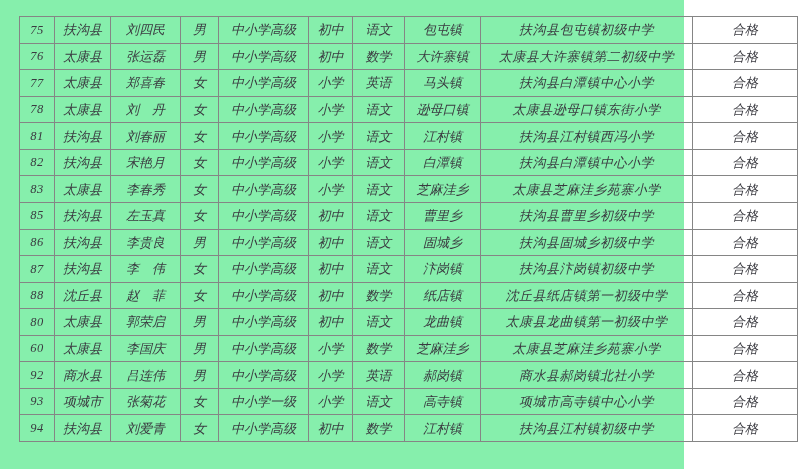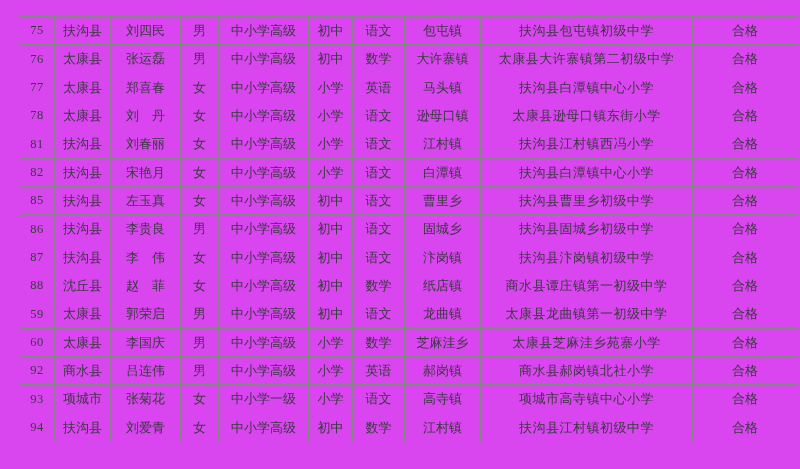--- a/index.html
+++ b/index.html
@@ -7,23 +7,24 @@
     margin: 0;
     padding: 0;
     width: 800px;
     height: 469px;
     background: #ffffff;
     overflow: hidden;
     font-family: "Liberation Serif", "DejaVu Serif", serif;
   }
   .page {
     position: relative;
-    width: 800px;
+    width: 684px;
     height: 469px;
-    background: #d946ef;
+    background: #86efac;
+    font-style: italic;
   }
   table.roster {
     position: absolute;
     left: 19px;
     top: 16px;
     width: 778px;
     height: 426px;
     border-collapse: collapse;
     table-layout: fixed;
   }
@@ -125,20 +126,32 @@
           <td>宋艳月</td>
           <td>女</td>
           <td>中小学高级</td>
           <td>小学</td>
           <td>语文</td>
           <td>白潭镇</td>
           <td class="school">扶沟县白潭镇中心小学</td>
           <td>合格</td>
         </tr>
         <tr>
+          <td class="num">83</td>
+          <td>太康县</td>
+          <td>李春秀</td>
+          <td>女</td>
+          <td>中小学高级</td>
+          <td>小学</td>
+          <td>语文</td>
+          <td>芝麻洼乡</td>
+          <td class="school">太康县芝麻洼乡苑寨小学</td>
+          <td>合格</td>
+        </tr>
+        <tr>
           <td class="num">85</td>
           <td>扶沟县</td>
           <td>左玉真</td>
           <td>女</td>
           <td>中小学高级</td>
           <td>初中</td>
           <td>语文</td>
           <td>曹里乡</td>
           <td class="school">扶沟县曹里乡初级中学</td>
           <td>合格</td>
@@ -169,25 +182,25 @@
         </tr>
         <tr>
           <td class="num">88</td>
           <td>沈丘县</td>
           <td>赵　菲</td>
           <td>女</td>
           <td>中小学高级</td>
           <td>初中</td>
           <td>数学</td>
           <td>纸店镇</td>
-          <td class="school">商水县谭庄镇第一初级中学</td>
-          <td>合格</td>
-        </tr>
-        <tr>
-          <td class="num">59</td>
+          <td class="school">沈丘县纸店镇第一初级中学</td>
+          <td>合格</td>
+        </tr>
+        <tr>
+          <td class="num">80</td>
           <td>太康县</td>
           <td>郭荣启</td>
           <td>男</td>
           <td>中小学高级</td>
           <td>初中</td>
           <td>语文</td>
           <td>龙曲镇</td>
           <td class="school">太康县龙曲镇第一初级中学</td>
           <td>合格</td>
         </tr>

